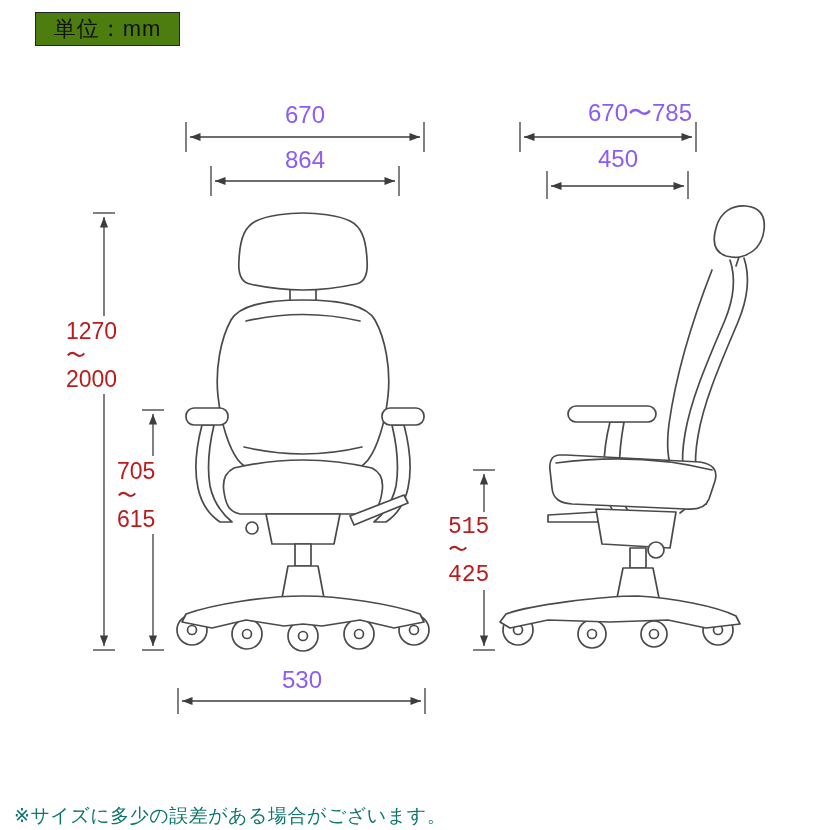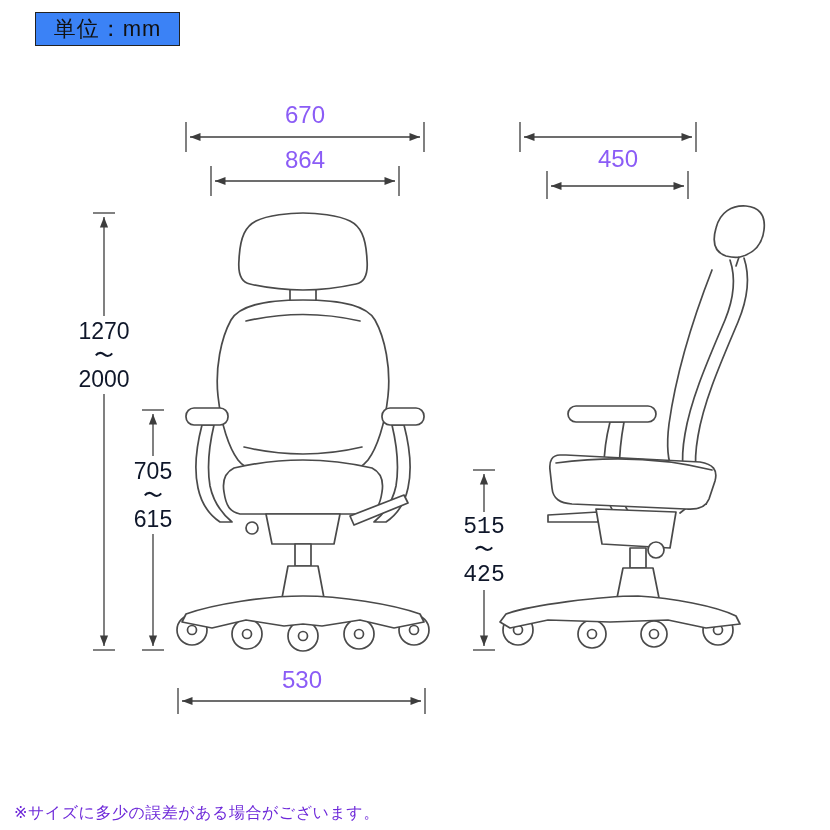--- a/index.html
+++ b/index.html
@@ -3,35 +3,35 @@
 <meta charset="utf-8">
 <style>
   html,body{margin:0;padding:0;background:#fff;}
   .canvas{
     position:relative;width:830px;height:830px;background:#ffffff;overflow:hidden;
     font-family:"Liberation Sans","DejaVu Sans",sans-serif;color:#1f1f1f;
   }
   svg{position:absolute;left:0;top:0;}
   .unit-box{
     position:absolute;left:35px;top:12px;width:143px;height:32px;
-    border:1.5px solid #222;background:#3b82f6;
+    border:1.5px solid #222;background:#4d7c0f;
     display:flex;align-items:center;justify-content:center;
     font-size:22px;letter-spacing:1px;color:#111;
   }
   .dim-label{
     position:absolute;text-align:center;font-size:24px;color:#8b5cf6;
     line-height:24px;
   }
   .dim-stack{
-    position:absolute;text-align:center;font-size:23px;color:#0f172a;
+    position:absolute;text-align:left;font-size:23px;color:#b91c1c;
     background:#ffffff;line-height:26px;padding:2px 0;
   }
   .dim-stack .tilde{font-size:20px;line-height:22px;}
   .footnote{
-    position:absolute;left:14px;top:803px;font-size:16px;color:#6d28d9;letter-spacing:0.5px;
+    position:absolute;left:14px;top:803px;font-size:19px;color:#0f766e;letter-spacing:0.5px;
   }
 </style>
 </head>
 <body>
 
 <div class="canvas">
 
   <svg width="830" height="830" viewBox="0 0 830 830">
     <defs>
       <marker id="arr" viewBox="0 0 10 10" refX="9" refY="5" markerWidth="9" markerHeight="9" orient="auto-start-reverse">
@@ -156,20 +156,21 @@
       <path fill="#ffffff" d="M 638 596 C 672 598 716 606 736 616 L 740 624 L 706 628 L 668 620 L 610 622 L 548 620 L 510 628 L 500 622 L 506 614 C 530 605 602 596 638 596 Z"></path>
     </g>
   </svg>
 
   <div class="unit-box">
     <span>単位：mm</span>
   </div>
 
   <div class="dim-label" style="left:265px;top:103px;width:80px;">670</div>
   <div class="dim-label" style="left:265px;top:148px;width:80px;">864</div>
+  <div class="dim-label" style="left:553px;top:101px;width:174px;">670〜785</div>
   <div class="dim-label" style="left:578px;top:147px;width:80px;">450</div>
   <div class="dim-label" style="left:262px;top:668px;width:80px;">530</div>
 
   <div class="dim-stack" style="left:66px;top:316px;width:76px;">
     <div>1270</div>
     <div class="tilde">〜</div>
     <div>2000</div>
   </div>
 
   <div class="dim-stack" style="left:117px;top:456px;width:72px;">

